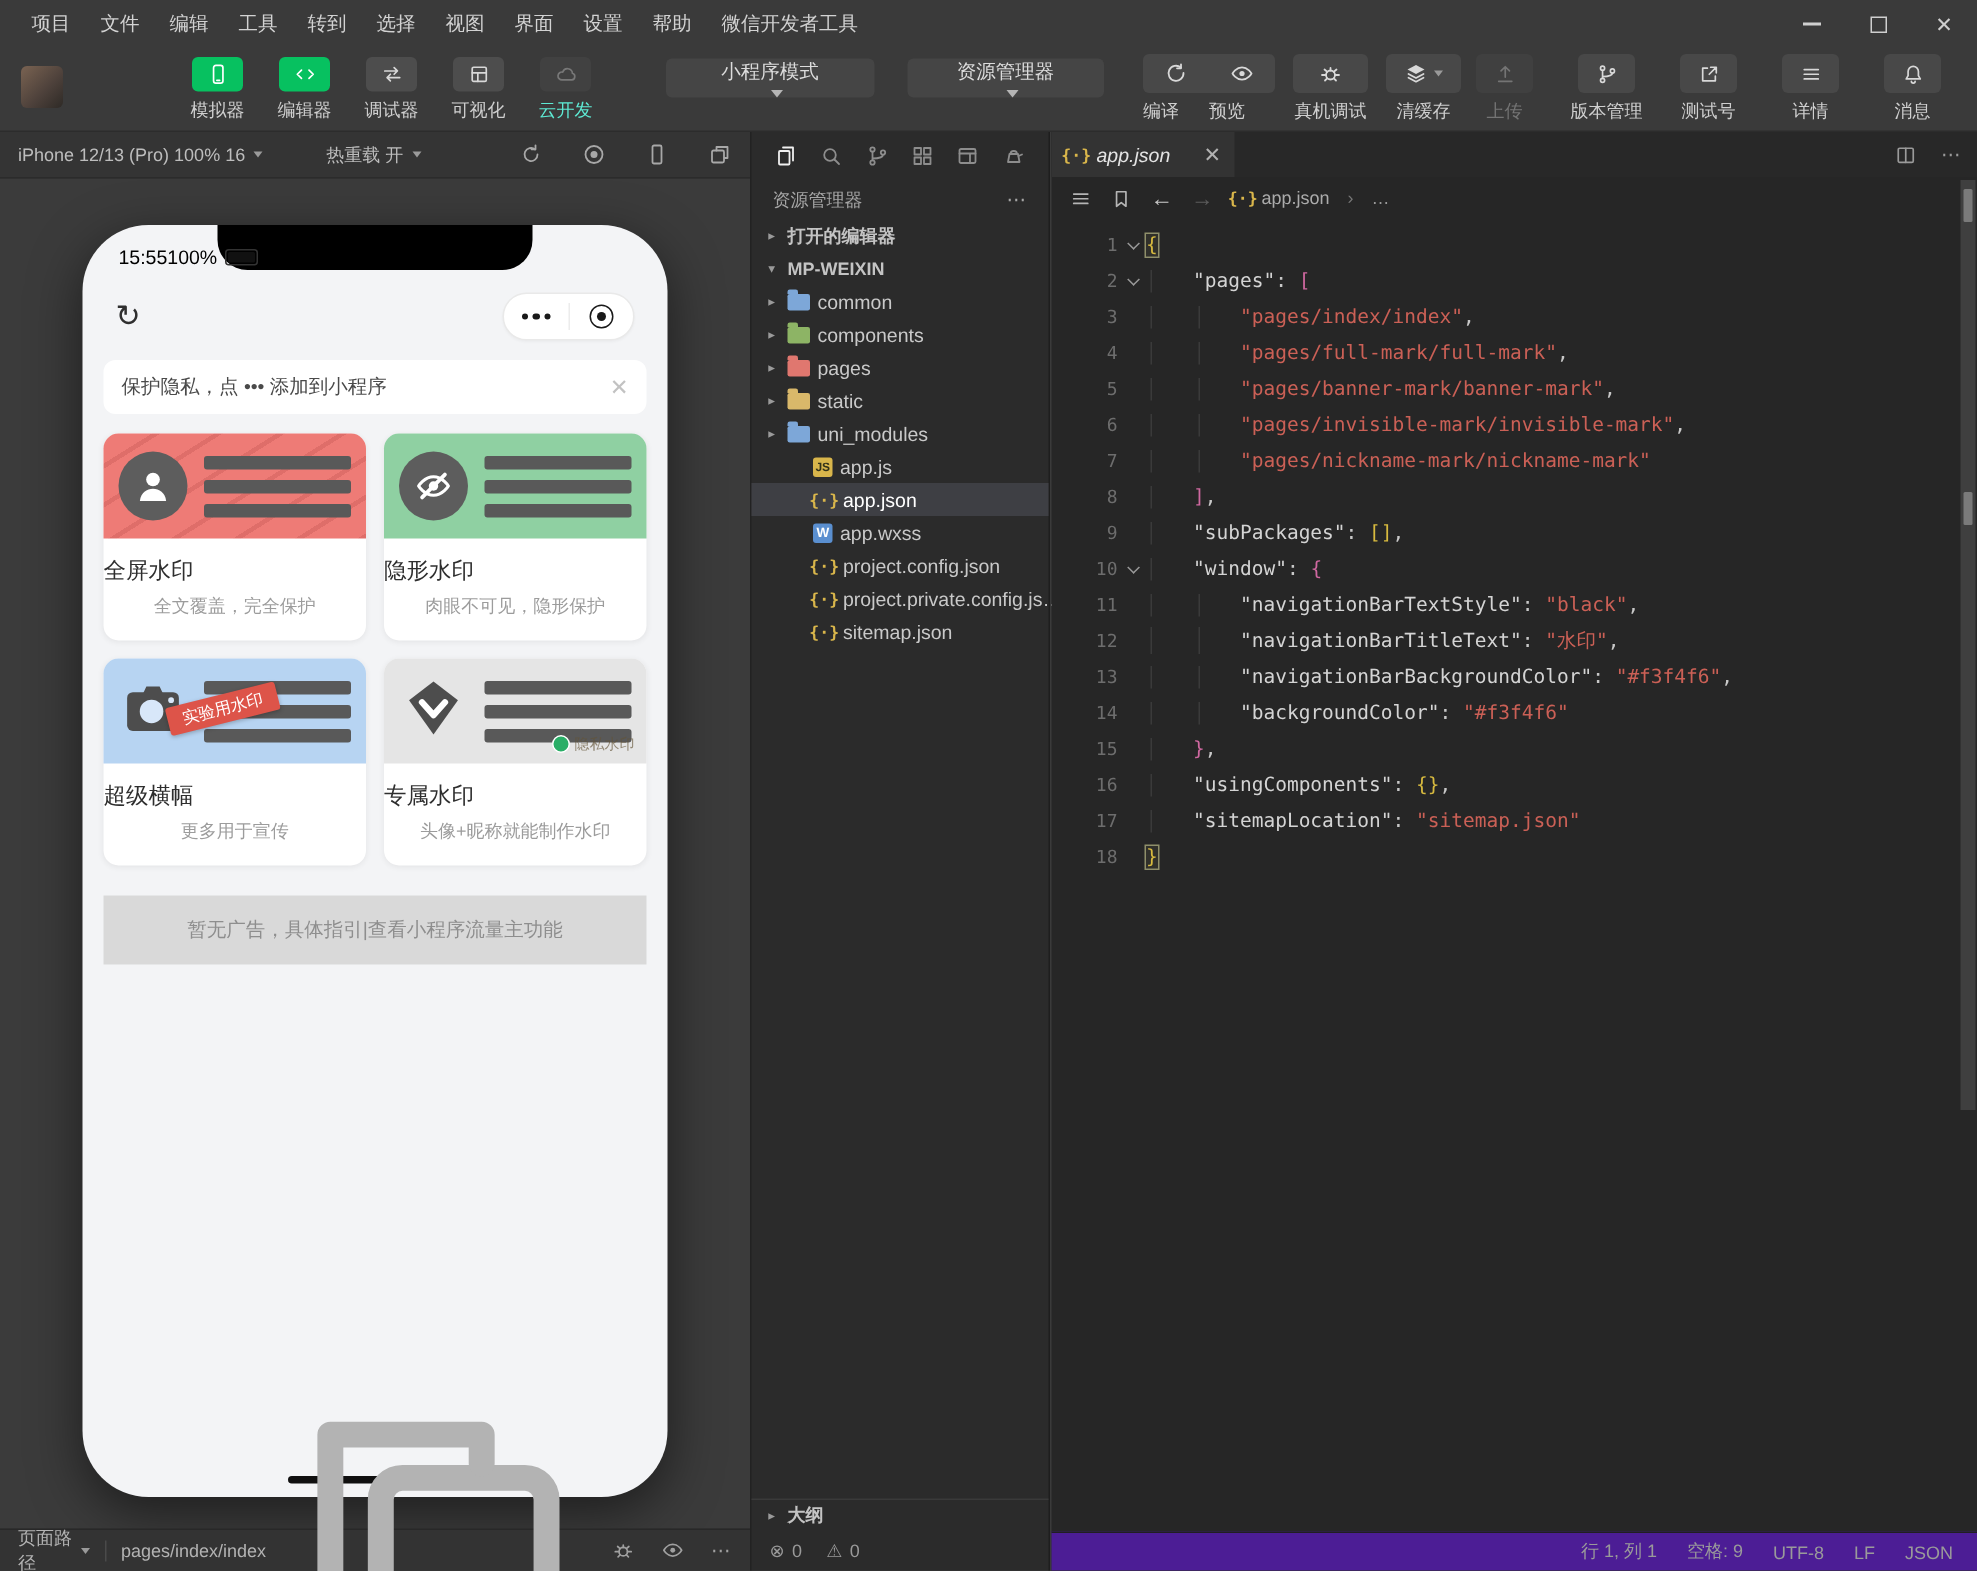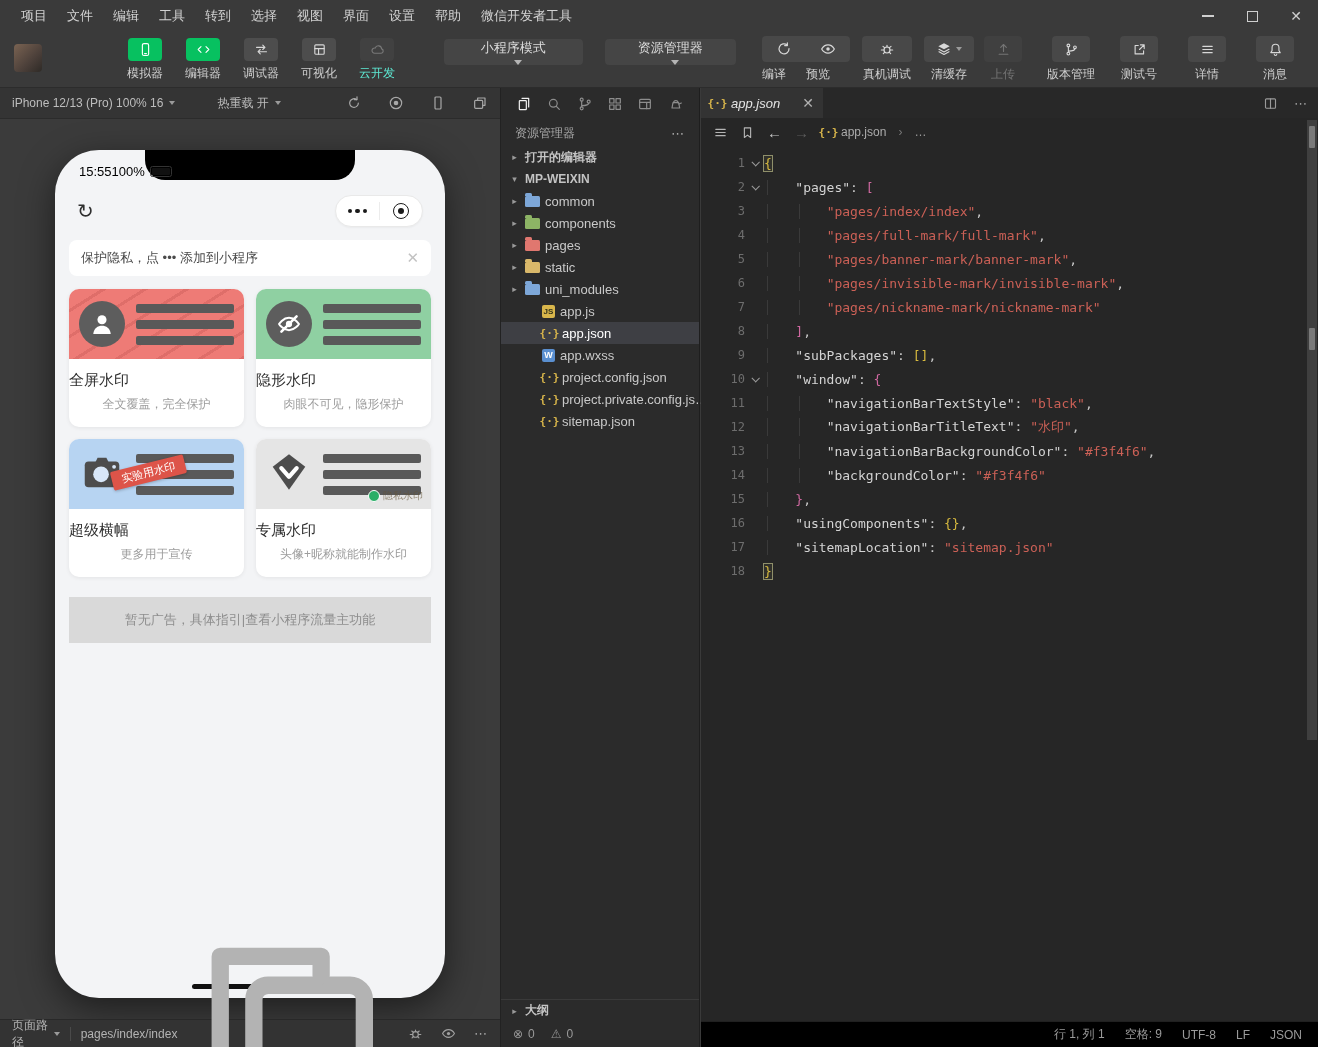--- a/index.html
+++ b/index.html
@@ -150,21 +150,21 @@
   .fold { width:19px; display:flex; justify-content:center; align-items:center; flex-shrink:0; }
   .fold .ch { width:6px; height:6px; border-right:1.5px solid #9a9a9a; border-bottom:1.5px solid #9a9a9a; transform:rotate(45deg) translateY(-1px); }
   .ctext { white-space:pre; position:relative; }
   .cl.g1 .ctext { background:linear-gradient(#3a3a3a,#3a3a3a) 3px 0 / 1px 100% no-repeat; }
   .cl.g2 .ctext { background:linear-gradient(#3a3a3a,#3a3a3a) 3px 0 / 1px 100% no-repeat, linear-gradient(#3a3a3a,#3a3a3a) 35px 0 / 1px 100% no-repeat; }
   .tk-key { color:#d4d4d4; } .tk-str { color:#cb6056; } .tk-pun { color:#c8c8c8; }
   .tk-br1 { color:#d7ba3f; } .tk-br2 { color:#cf68a0; }
   .tk-m { outline:1px solid #8f8f6a; outline-offset:0px; background:rgba(120,120,80,.12); }
   .ed-scroll { position:absolute; right:1px; top:32px; width:10px; height:620px; background:#3f3f3f; }
   .ed-scroll .tick { position:absolute; left:2px; width:6px; height:22px; background:#7a7a7a; border-radius:1px; }
-  .statusline { position:absolute; bottom:0; left:0; right:0; height:26px; background:#000000; border-top:1px solid #202020; display:flex; align-items:center; justify-content:flex-end; gap:20px; padding-right:16px; color:#9a9a9a; font-size:12px; }
+  .statusline { position:absolute; bottom:0; left:0; right:0; height:26px; background:#4c1d95; border-top:1px solid #202020; display:flex; align-items:center; justify-content:flex-end; gap:20px; padding-right:16px; color:#9a9a9a; font-size:12px; }
 </style>
 </head>
 <body>
 
 <div class="titlebar">
   <div class="menubar" id="menubar">
       <div class="menu-item">项目</div>
       <div class="menu-item">文件</div>
       <div class="menu-item">编辑</div>
       <div class="menu-item">工具</div>

